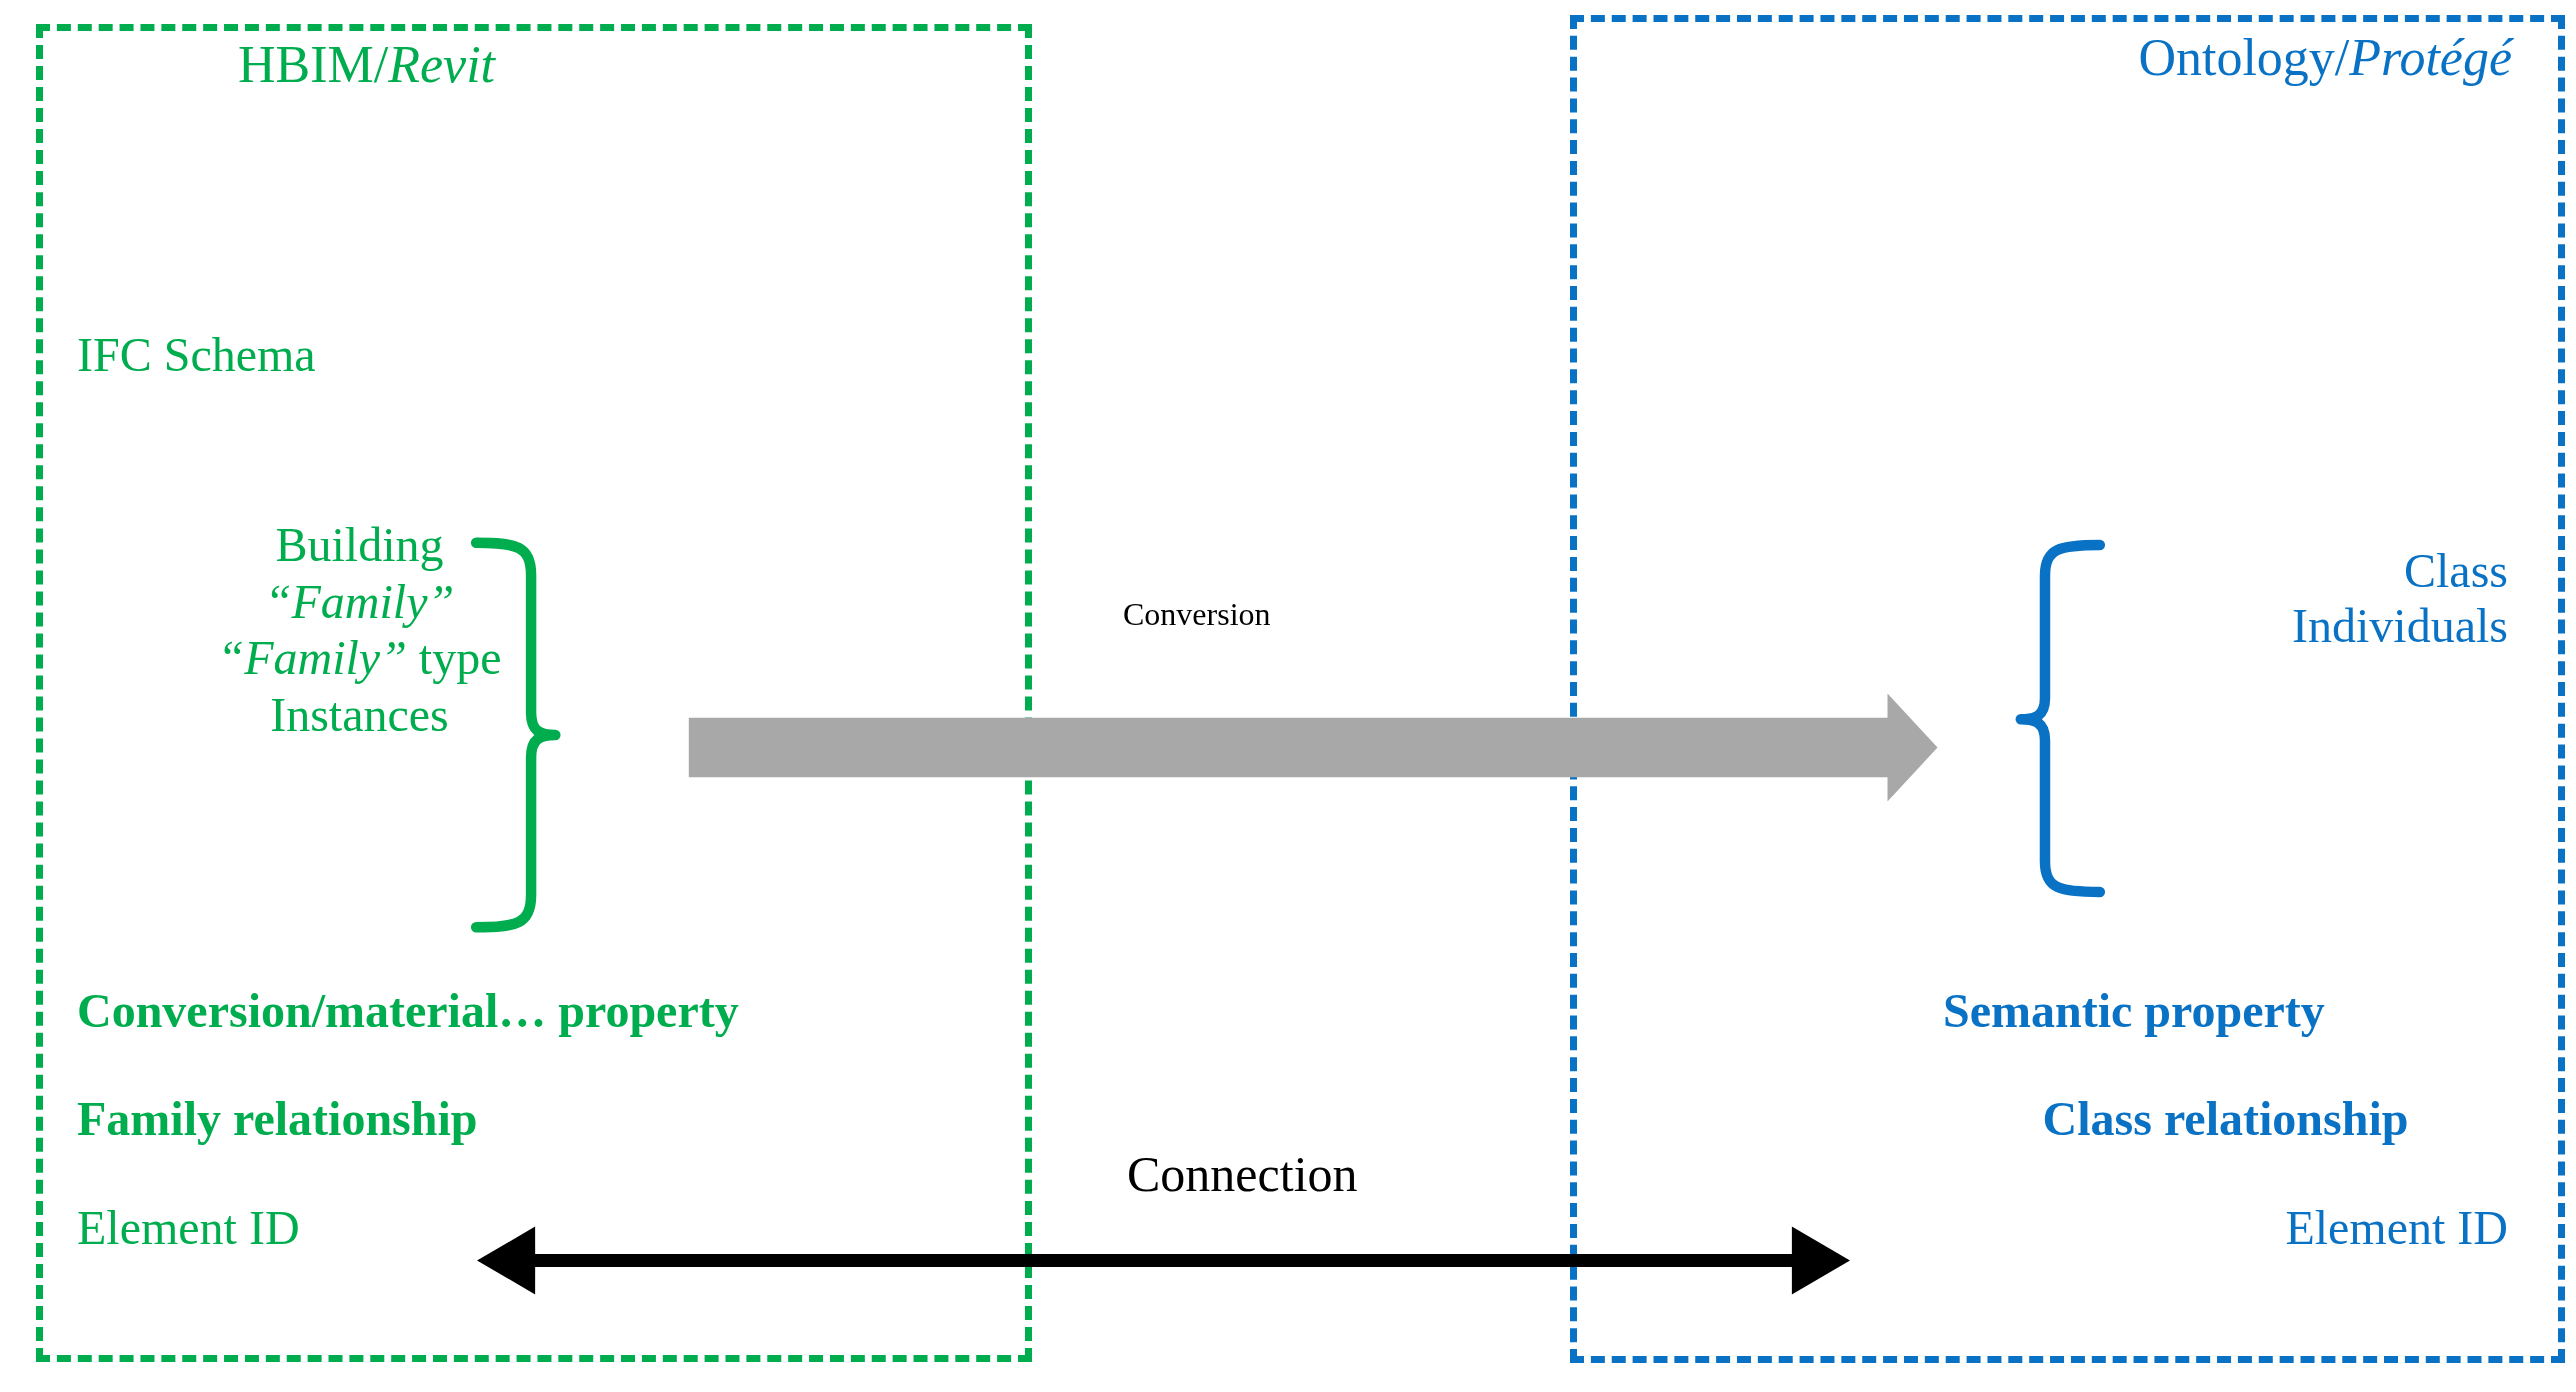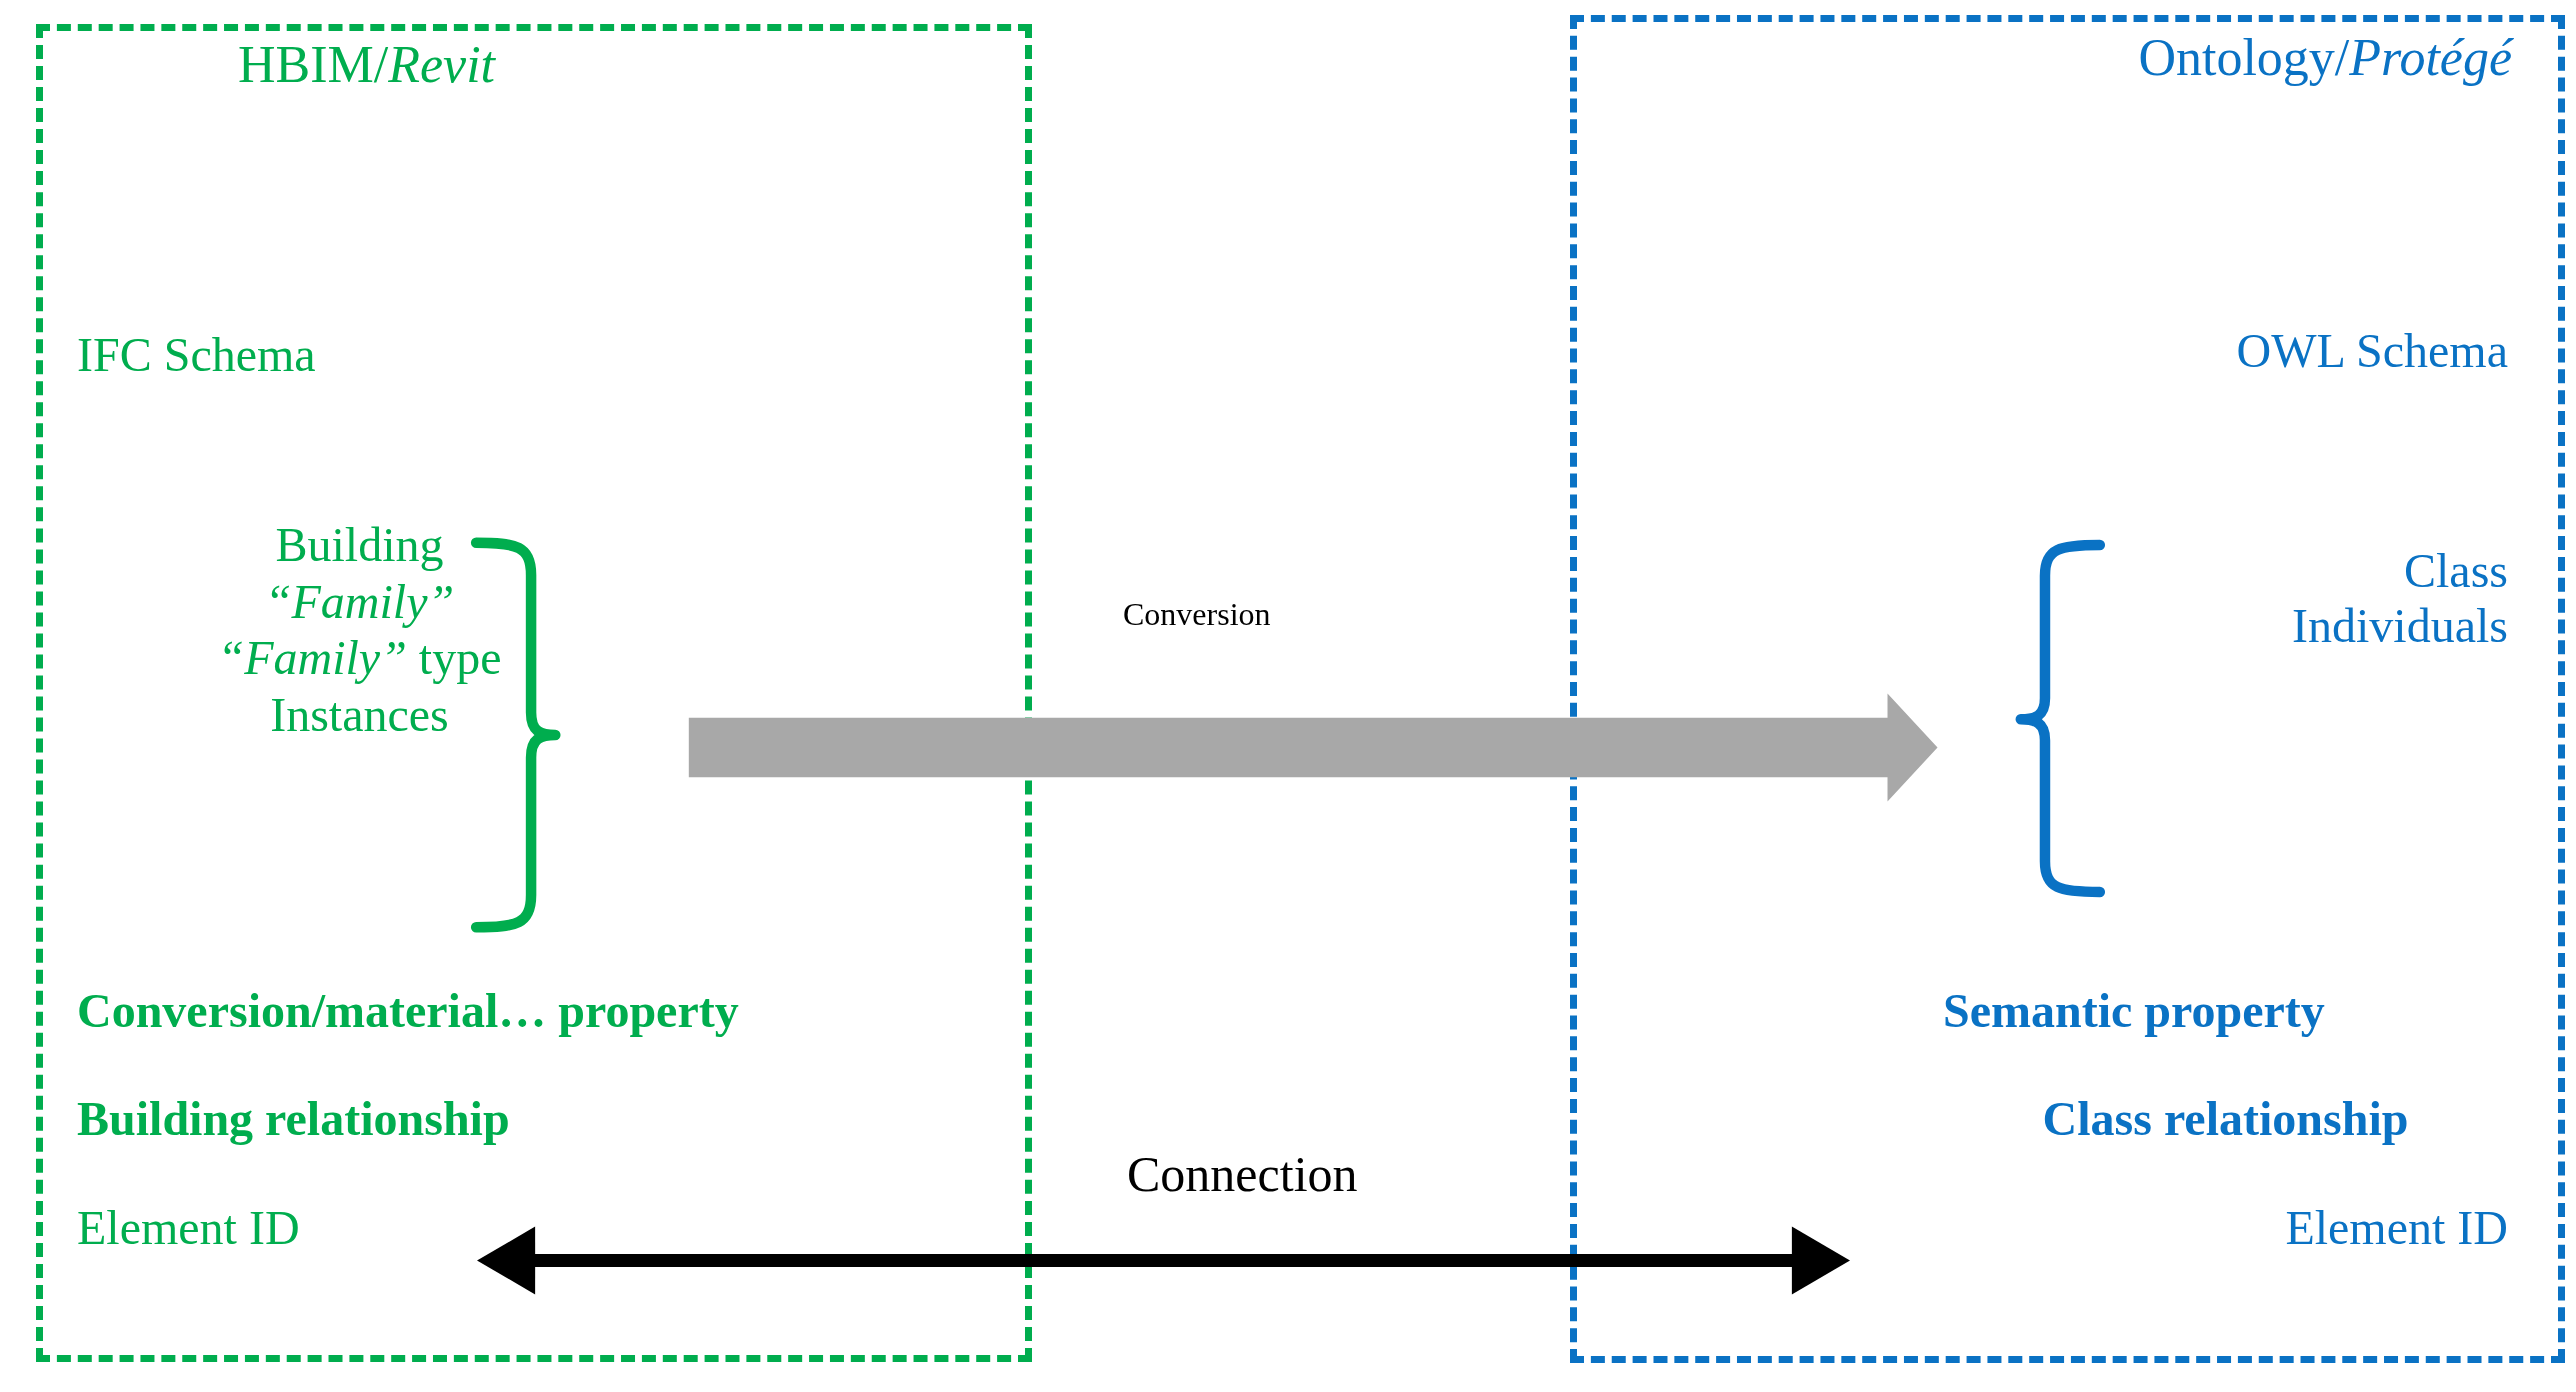--- a/index.html
+++ b/index.html
@@ -79,28 +79,27 @@
     <div class="row gap"><i>“Family”</i><span> type</span></div>
     <div class="row"><span>Instances</span></div>
   </div>
 
   <svg class="brace" id="green-brace" width="105" height="404" viewBox="0 0 130 500">
     <path d="M 20 12 C 70 12 88 16 88 52 L 88 222 C 88 246 100 250 118 250
              C 100 250 88 254 88 278 L 88 448 C 88 484 70 488 20 488" fill="none" stroke="#00ad4e" stroke-width="13" stroke-linecap="round" stroke-linejoin="round"></path>
   </svg>
 
   <div class="blk bold" id="geo-prop">Conversion/material… property</div>
-  <div class="blk bold" id="spatial-rel">Building relationship</div>
+  <div class="blk bold" id="spatial-rel">Family relationship</div>
   <div class="blk" id="left-elem-id">Element ID</div>
 
   <div class="panel" id="onto-panel"></div>
 
   <div class="panel-title" id="onto-title"><span>Ontology/</span><i>Protégé</i></div>
 
-  <div class="schema" id="owl-schema">OWL Schema</div>
 
   <svg class="brace" id="blue-brace" width="113" height="363" viewBox="0 0 140 450">
     <path d="M 120 10 C 70 10 52 14 52 48 L 52 200 C 52 222 40 226 22 226
              C 40 226 52 230 52 252 L 52 402 C 52 436 70 440 120 440" fill="none" stroke="#0a72c4" stroke-width="13" stroke-linecap="round" stroke-linejoin="round"></path>
   </svg>
 
   <div class="right-list">
     <div class="row">Class</div>
     <div class="row">Individuals</div>
   </div>

